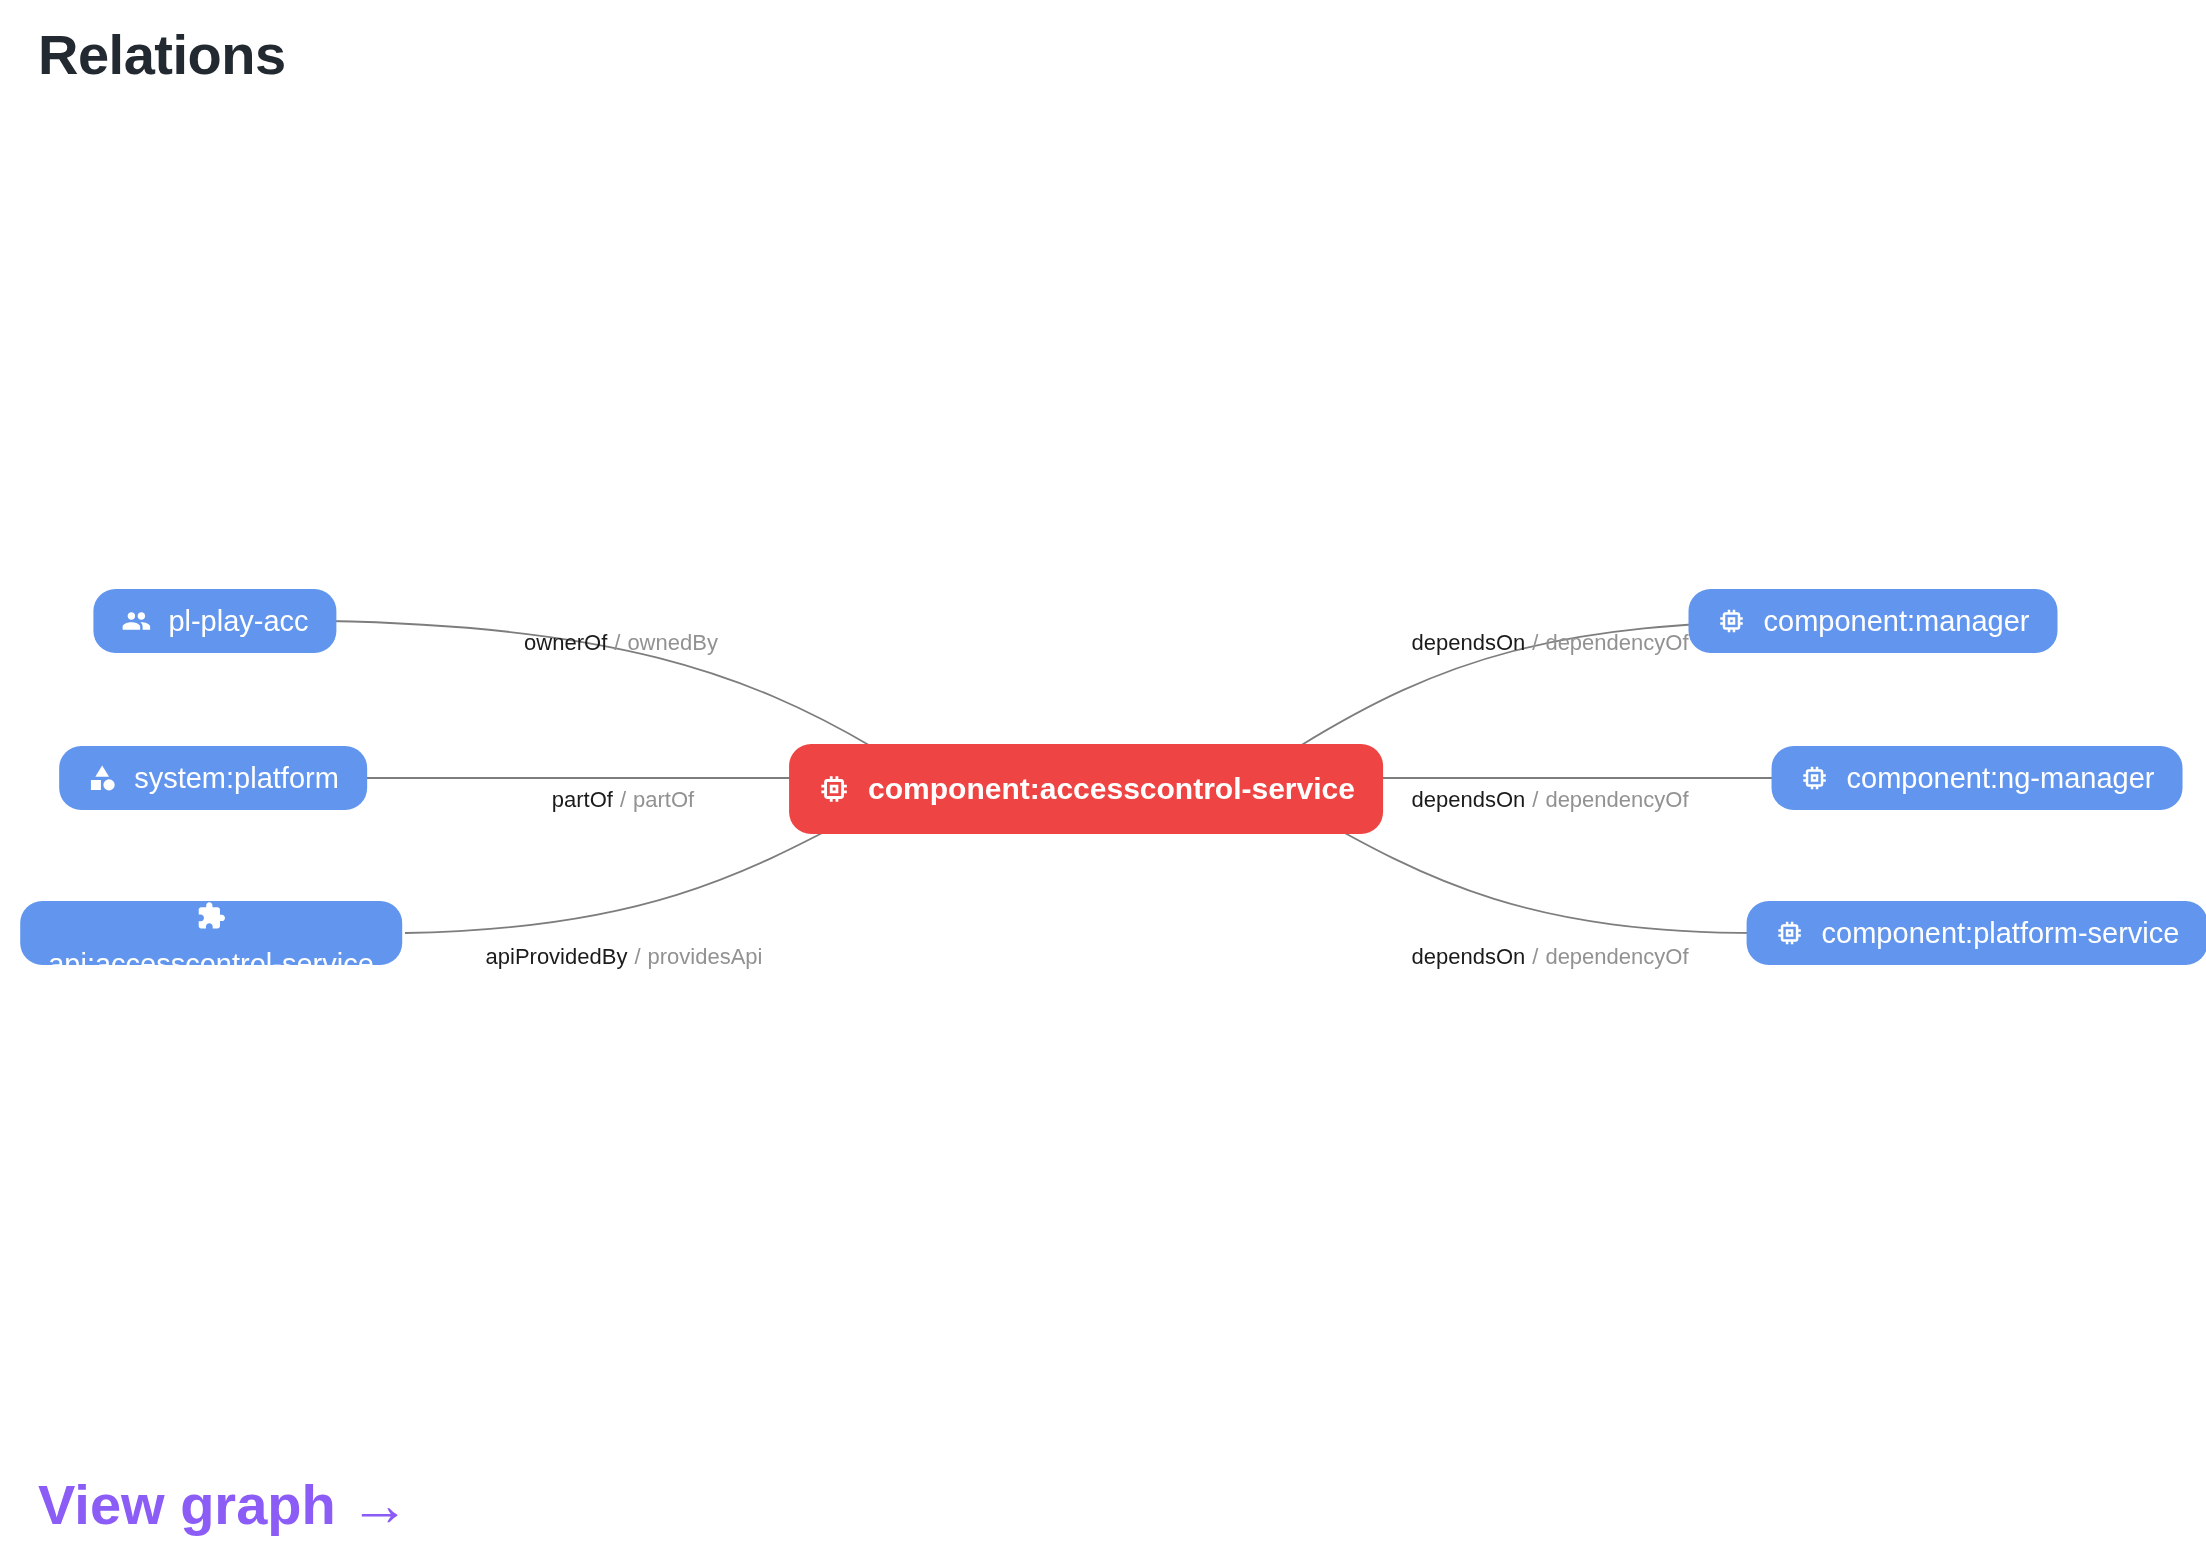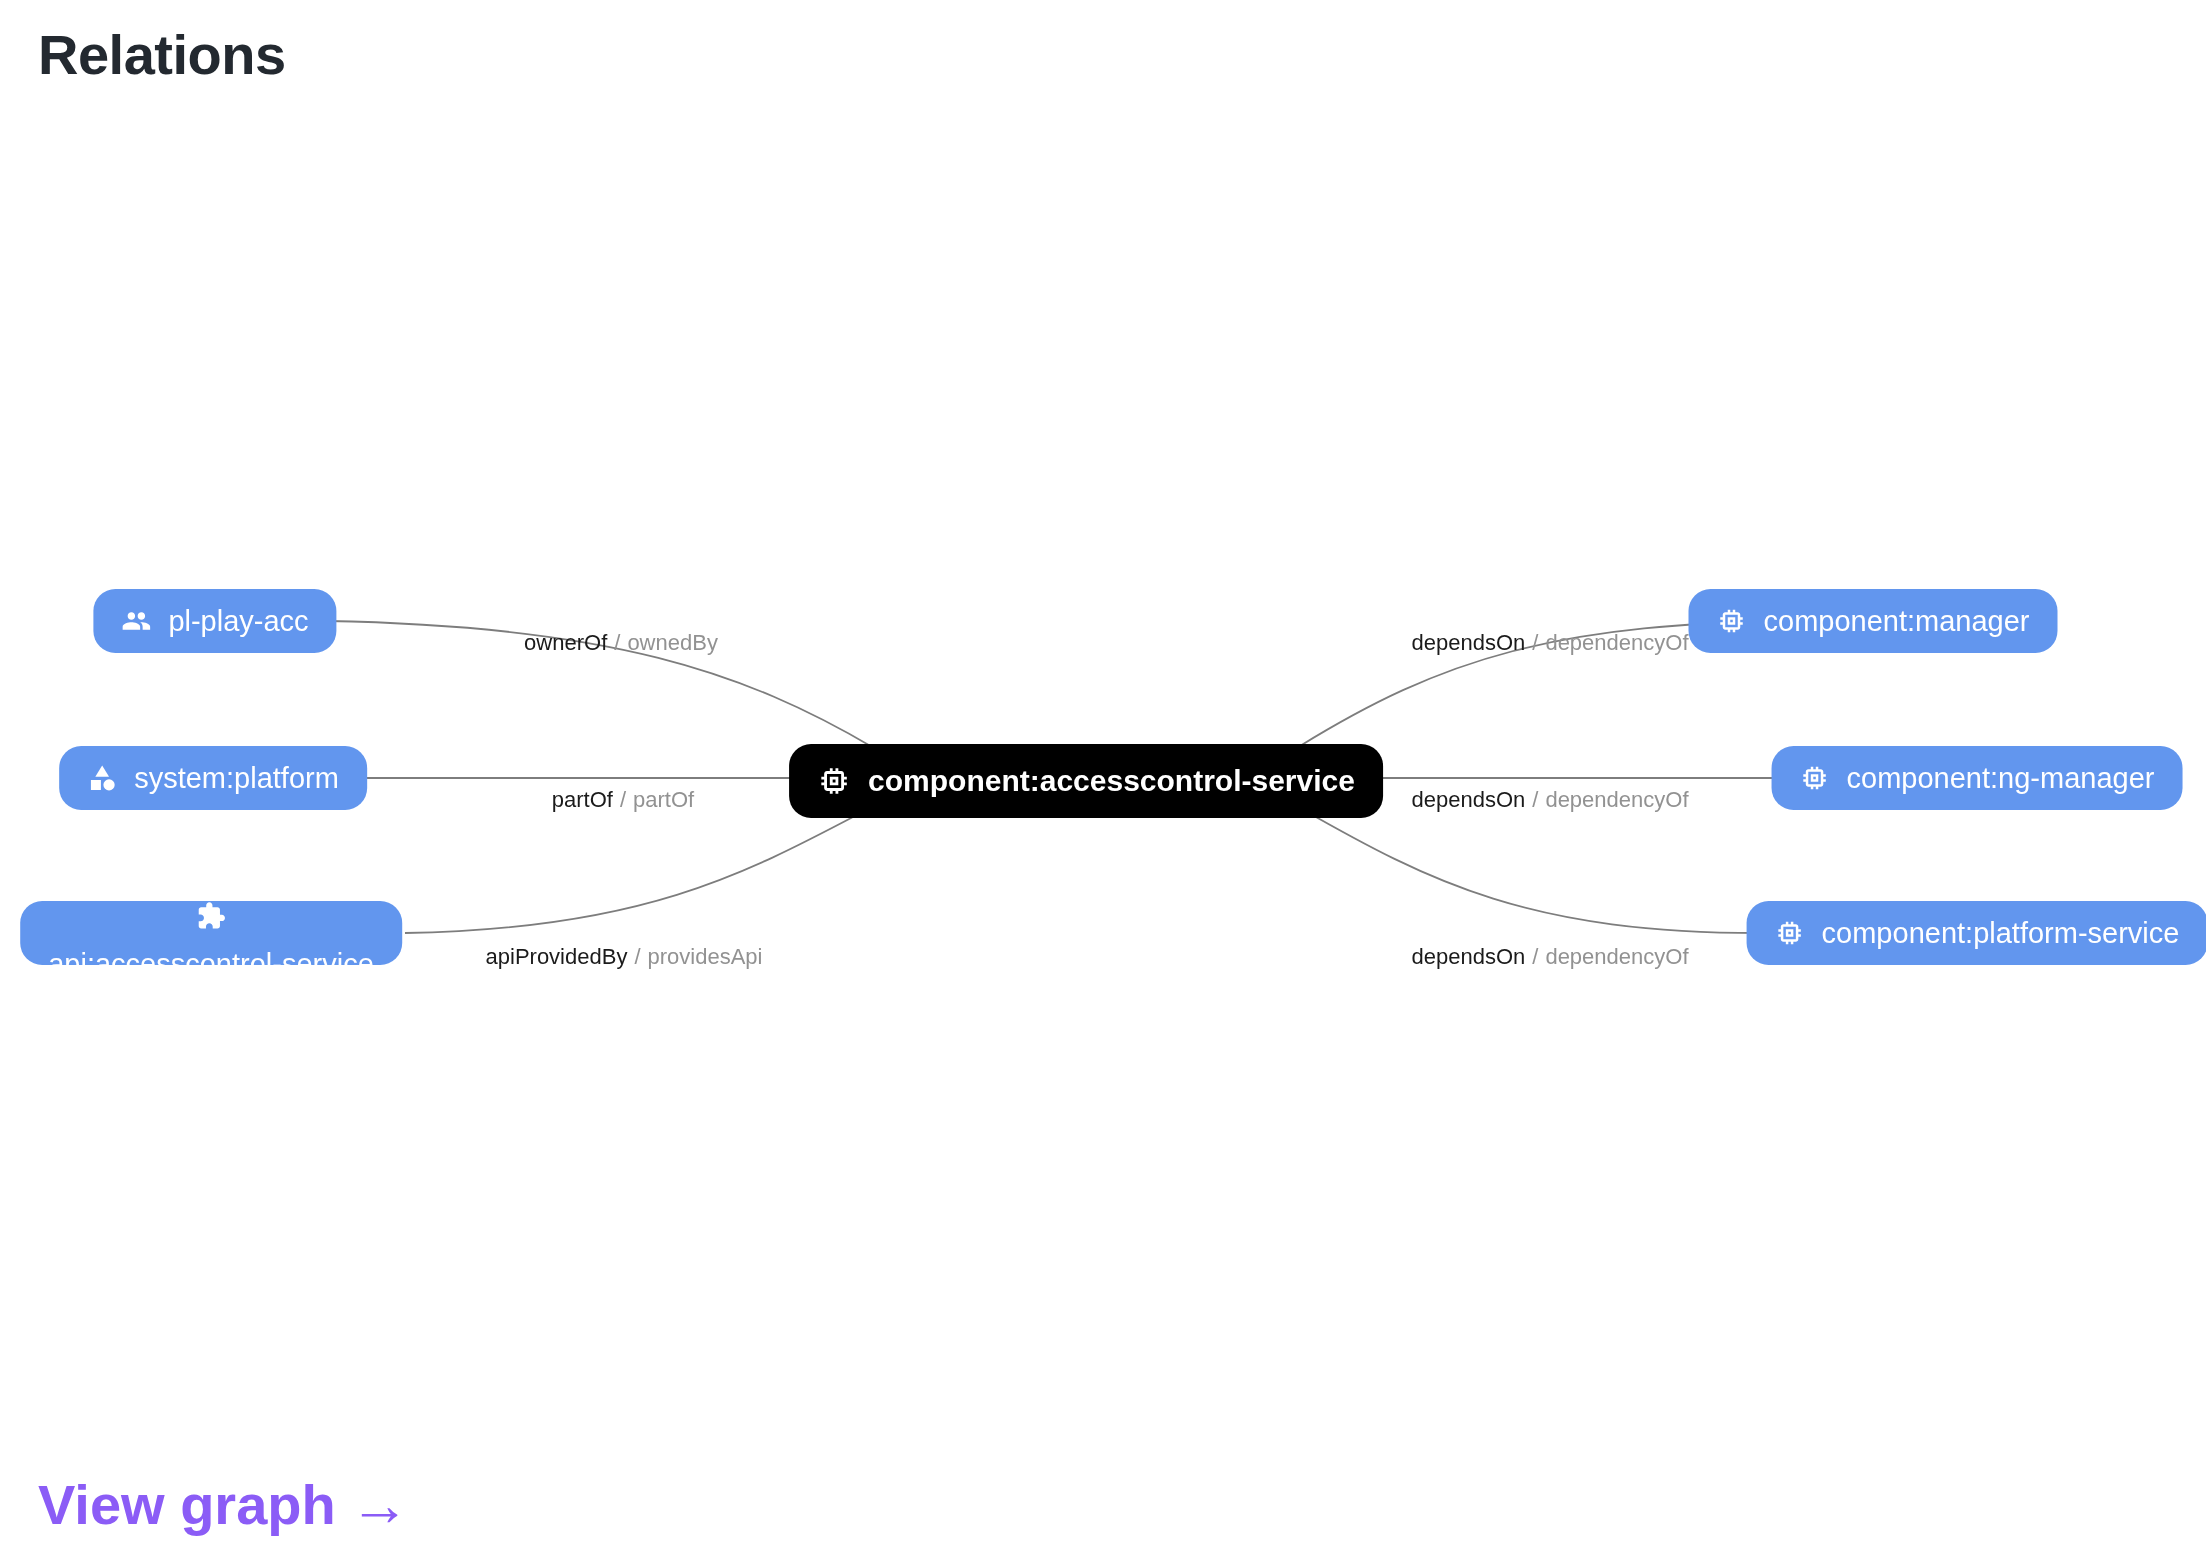--- a/index.html
+++ b/index.html
@@ -42,25 +42,25 @@
     padding:0 28px;
     border-radius:22px;
     color:#ffffff;
     font-size:29px;
     white-space:nowrap;
     transform:translateX(-50%);
     cursor:pointer;
   }
   .node.blue{ background:#6296ee; }
   .node.orange{
-    background:#000000;
+    background:#ef4444;
     height:58px;
     font-weight:700;
     font-size:30px;
-    padding:8px 28px;
+    padding:16px 28px;
   }
   .node .icon{ display:flex; align-items:center; }
   .node .icon svg{ width:30px; height:30px; fill:#ffffff; }
   .node.orange .icon svg{ width:34px; height:34px; }
   .edge-label{
     position:absolute;
     transform:translateX(-50%);
     font-size:22px;
     line-height:1;
     white-space:nowrap;

